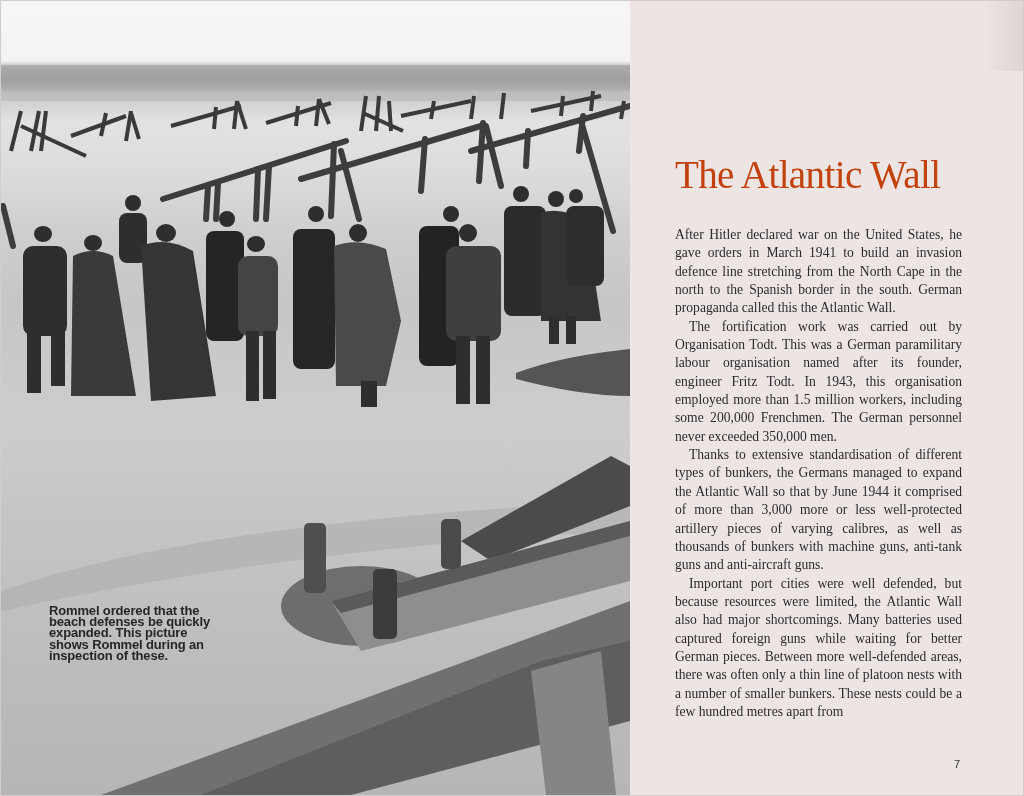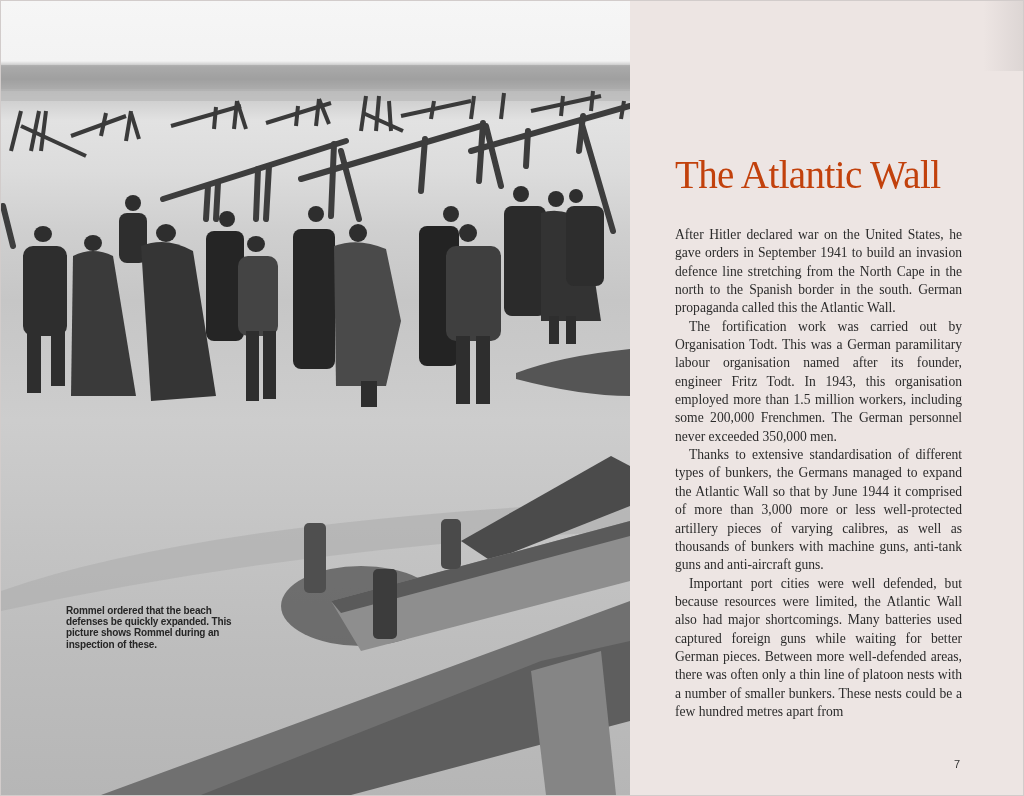--- a/index.html
+++ b/index.html
@@ -15,23 +15,23 @@
   .photo {
     position: absolute; left: 0; top: 0; width: 629px; height: 794px;
     overflow: hidden;
     background: linear-gradient(to bottom,
       #f6f6f6 0px, #f3f3f3 60px, #b9b9b9 66px, #a3a3a3 78px,
       #c9c9c9 92px, #e2e2e2 120px, #dcdcdc 170px, #cfcfcf 230px,
       #c6c6c6 300px, #cdcdcd 420px, #c4c4c4 540px, #bdbdbd 650px, #b6b6b6 794px);
   }
   .photo svg { position: absolute; left: 0; top: 0; }
   .caption {
-    position: absolute; left: 65px; top: 604px; width: 175px;
+    position: absolute; left: 48px; top: 604px; width: 175px;
     font-family: "Liberation Sans", sans-serif; font-weight: bold;
-    font-size: 10px; line-height: 11.2px; color: #262626;
+    font-size: 13px; line-height: 11.2px; color: #262626;
     letter-spacing: -0.15px;
   }
   .text-page { position: absolute; left: 629px; top: 0; width: 393px; height: 794px; }
   .title {
     position: absolute; left: 45px; top: 150px; margin: 0;
     font-family: "Liberation Serif", serif; font-weight: normal;
     font-size: 39px; line-height: 48px; color: #c2410c; letter-spacing: -0.6px;
     white-space: nowrap;
   }
   .body-text {
@@ -165,21 +165,21 @@
         <rect x="372" y="568" width="24" height="70" rx="5" fill="#3c3c3c"></rect>
       </g>
     </svg>
     <div class="caption">Rommel ordered that the beach defenses be quickly expanded. This picture shows Rommel during an inspection of these.</div>
   </div>
 
   <div class="text-page">
     <div class="shade"></div>
     <h1 class="title">The Atlantic Wall</h1>
     <div class="body-text">
-      <p>After Hitler declared war on the United States, he gave orders in September 1941 to build an invasion defence line stretching from the North Cape in the north to the Spanish border in the south. German propaganda called this the Atlantic Wall.</p>
+      <p>After Hitler declared war on the United States, he gave orders in March 1941 to build an invasion defence line stretching from the North Cape in the north to the Spanish border in the south. German propaganda called this the Atlantic Wall.</p>
       <p>The fortification work was carried out by Organisation Todt. This was a German paramilitary labour organisation named after its founder, engineer Fritz Todt. In 1943, this organisation employed more than 1.5 million workers, including some 200,000 Frenchmen. The German personnel never exceeded 350,000 men.</p>
       <p>Thanks to extensive standardisation of different types of bunkers, the Germans managed to expand the Atlantic Wall so that by June 1944 it comprised of more than 3,000 more or less well-protected artillery pieces of varying calibres, as well as thousands of bunkers with machine guns, anti-tank guns and anti-aircraft guns.</p>
       <p>Important port cities were well defended, but because resources were limited, the Atlantic Wall also had major shortcomings. Many batteries used captured foreign guns while waiting for better German pieces. Between more well-defended areas, there was often only a thin line of platoon nests with a number of smaller bunkers. These nests could be a few hundred metres apart from</p>
     </div>
     <div class="page-number">7</div>
   </div>
 
 </div>
 
 </body></html>

